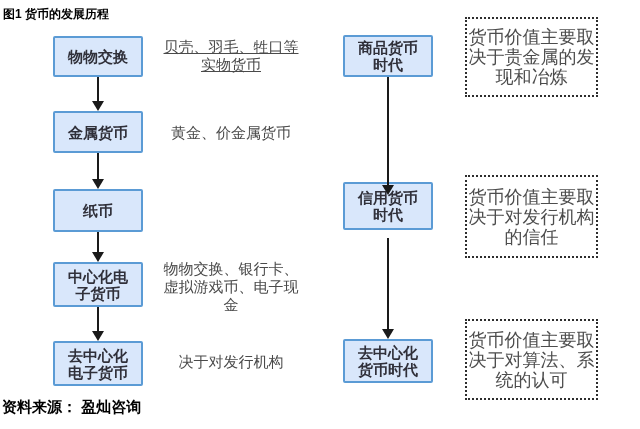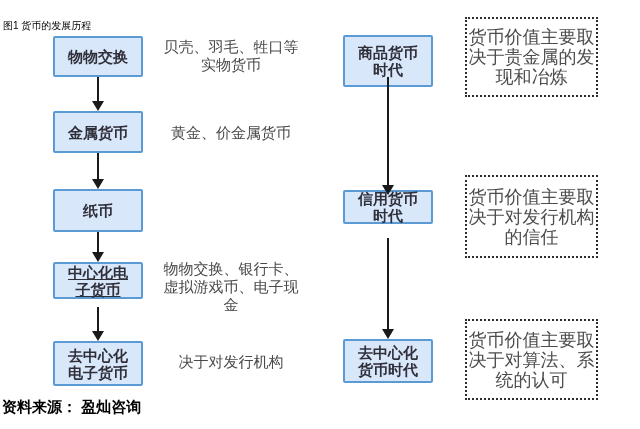--- a/index.html
+++ b/index.html
@@ -1,21 +1,21 @@
 <!DOCTYPE html>
 <html style="--box-fill: #D9E7FB; --box-border: #5B9BD5; --arrow: #1A1A1A;"><head>
 <meta charset="utf-8">
 <style>
   html,body{margin:0;padding:0;background:#fff;}
   .canvas{
     position:relative;width:640px;height:429px;background:#ffffff;
     font-family:"Liberation Sans","DejaVu Sans",sans-serif;overflow:hidden;
   }
   .fig-title{
-    position:absolute;left:3px;top:19px;font-size:10px;font-weight:normal;color:#000;
+    position:absolute;left:3px;top:6px;font-size:12px;font-weight:bold;color:#000;
     white-space:nowrap;
   }
   .source-note{
     position:absolute;left:2px;top:398px;font-size:15px;font-weight:bold;color:#000;
     white-space:nowrap;
   }
   .box{
     position:absolute;box-sizing:border-box;width:90px;
     background:var(--box-fill,#D9E7FB);
     border:2px solid var(--box-border,#5B9BD5);
@@ -49,21 +49,21 @@
 </head>
 <body>
 
 <div class="canvas">
 
   <div class="fig-title">图1 货币的发展历程</div>
 
   <div class="box" style="left:53px;top:36px;height:41px;">物物交换</div>
   <div class="box" style="left:53px;top:111px;height:42px;">金属货币</div>
   <div class="box" style="left:53px;top:189px;height:43px;">纸币</div>
-  <div class="box" style="left:53px;top:262px;height:37px;text-decoration:underline;">中心化电
+  <div class="box" style="left:53px;top:262px;height:45px;">中心化电
 子货币</div>
   <div class="box" style="left:53px;top:341px;height:45px;">去中心化
 电子货币</div>
 
   <div class="arrow" style="left:91px;top:77px;height:34px;">
     <div class="arrow-line"></div>
     <div class="arrow-head"></div>
   </div>
   <div class="arrow" style="left:91px;top:153px;height:36px;">
     <div class="arrow-line"></div>
@@ -71,31 +71,31 @@
   </div>
   <div class="arrow" style="left:91px;top:232px;height:30px;">
     <div class="arrow-line"></div>
     <div class="arrow-head"></div>
   </div>
   <div class="arrow" style="left:91px;top:307px;height:34px;">
     <div class="arrow-line"></div>
     <div class="arrow-head"></div>
   </div>
 
-  <div class="desc" style="top:38px;">贝壳、羽毛、牲口等
+  <div class="desc" style="top:38px;text-decoration:underline;">贝壳、羽毛、牲口等
 实物货币</div>
   <div class="desc" style="top:124px;">黄金、价金属货币</div>
   <div class="desc" style="top:260px;">物物交换、银行卡、
 虚拟游戏币、电子现
 金</div>
   <div class="desc" style="top:353px;">决于对发行机构</div>
 
-  <div class="box" style="left:343px;top:35px;height:52px;">商品货币
+  <div class="box" style="left:343px;top:35px;height:42px;">商品货币
 时代</div>
-  <div class="box" style="left:343px;top:190px;height:34px;">信用货币
+  <div class="box" style="left:343px;top:182px;height:48px;">信用货币
 时代</div>
   <div class="box" style="left:343px;top:339px;height:44px;">去中心化
 货币时代</div>
 
   <div class="arrow" style="left:381px;top:77px;height:118px;">
     <div class="arrow-line"></div>
     <div class="arrow-head"></div>
   </div>
   <div class="arrow" style="left:381px;top:238px;height:101px;">
     <div class="arrow-line"></div>

